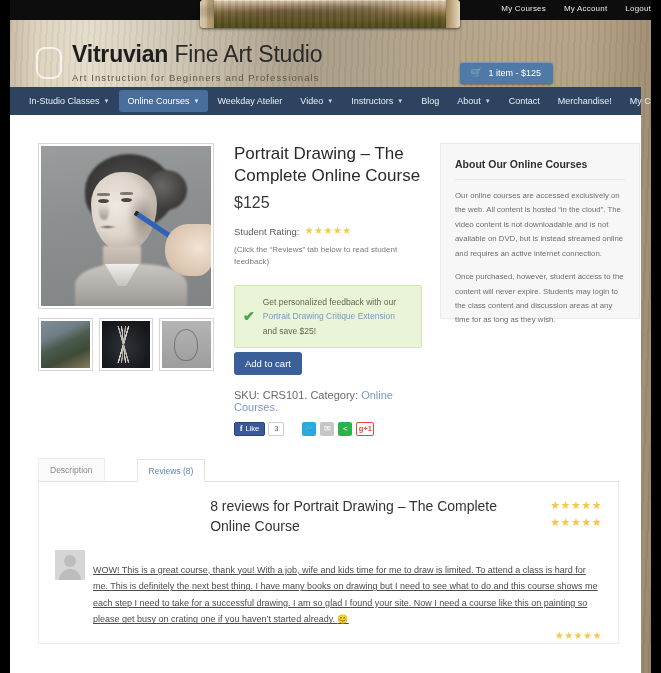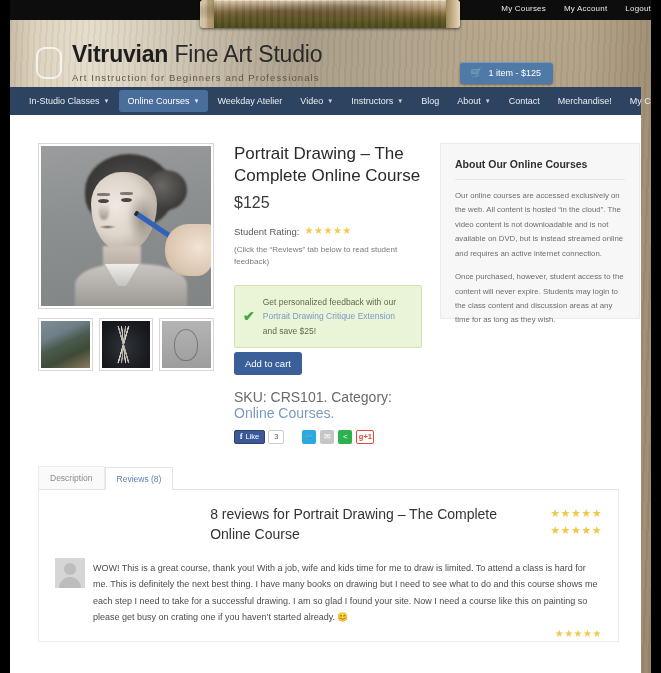--- a/index.html
+++ b/index.html
@@ -248,21 +248,21 @@
     border-radius: 2px;
   }
   .promo-check { color:#45a745; font-size: 14px; line-height:1; font-weight:700; }
   .promo-txt { font-size: 8.5px; color:#5c6b4b; line-height:1.7; }
   .promo-txt a { color:#7a9ac4; text-decoration:none; }
   .addcart {
     margin-top: 4px; display:inline-block; background:#3b5f99; color:#fff;
     font-size: 9.5px; padding: 6px 11px; border-radius:3px; border:none;
     cursor:pointer; font-family:inherit;
   }
-  .sku { margin-top: 14px; font-size: 14px; color:#6a6a6a; }
+  .sku { margin-top: 14px; font-size: 11px; color:#6a6a6a; }
   .sku a { color:#7a9ac4; text-decoration:none; }
 
   .social { margin-top: 9px; display:flex; align-items:center; gap:6px; }
   .fb-like {
     display:flex; align-items:center; height:14px; font-size:7.5px;
   }
   .fb-btn {
     background:#3b5998; color:#fff; display:flex; align-items:center; gap:3px;
     padding: 0 5px; height:14px; border:1px solid #2d4373; border-radius:2px;
   }
@@ -289,42 +289,42 @@
   .side-rule { height:1px; background:#e6e6e6; margin-bottom:9px; }
   .side-p { font-size: 7.8px; color:#6e6e6e; line-height:1.85; margin: 0 0 9px 0; }
 
   
   .tabs { margin-top: 22px; display:flex; border-bottom:1px solid #e3e3e3; }
   .tab {
     font-size: 8.5px; padding: 6px 11px; color:#8a8a8a; cursor:pointer;
     border:1px solid transparent; border-bottom:none; background:#fafafa;
     border-color:#ececec;
   }
-  .tab.active { background:#fff; color:#5b82b5; border-color:#e3e3e3; position:relative; top:1px; }
+  .tab.active { background:#fff; color:#5b82b5; border-color:#e3e3e3; position:relative; top:1px;margin-left:32px; }
 
   .reviews { border:1px solid #ececec; border-top:none; padding: 14px 16px 0 16px; }
   .rev-head { display:flex; justify-content:flex-end; align-items:flex-start;gap:40px; }
   .rev-title { font-size: 14px; color:#333; line-height:1.45; font-weight:400; max-width: 300px; }
   .rev-stars { display:flex; flex-direction:column; gap:6px; padding-top:4px; }
   .rev-stars .stars { font-size: 11px; }
 
   .rev-item { display:flex; gap:8px; margin-top: 13px; }
   .avatar { width:30px; height:30px; flex:0 0 30px; background:#d6d6d6; position:relative; overflow:hidden; }
   .avatar::before {
     content:""; position:absolute; left:9px; top:5px; width:12px; height:12px;
     border-radius:50%; background:#bdbdbd;
   }
   .avatar::after {
     content:""; position:absolute; left:4px; top:19px; width:22px; height:14px;
     border-radius: 11px 11px 0 0; background:#bdbdbd;
   }
   .rev-body { flex:1; }
   .rev-meta { font-size: 8.5px; color:#9a9a9a; font-style:italic; }
   .rev-meta b { font-weight:700; }
-  .rev-text { font-size: 9px; color:#4c4c4c; line-height:1.85; margin-top:2px; }
+  .rev-text { font-size: 9px; color:#4c4c4c; line-height:1.85; margin-top:12px;text-decoration:underline; }
   .rev-emoji { font-size: 9px; }
   .rev-item-stars { text-align:right; margin-top:-3px; }
   .rev-item-stars .stars { font-size: 10px; }
 
   
   .gutter-l, .gutter-r { position:absolute; top:0; height:673px; width:10px; background:#000; z-index:7; }
   .gutter-l { left:0; }
   .gutter-r { right:0; }
 </style>
 </head>

